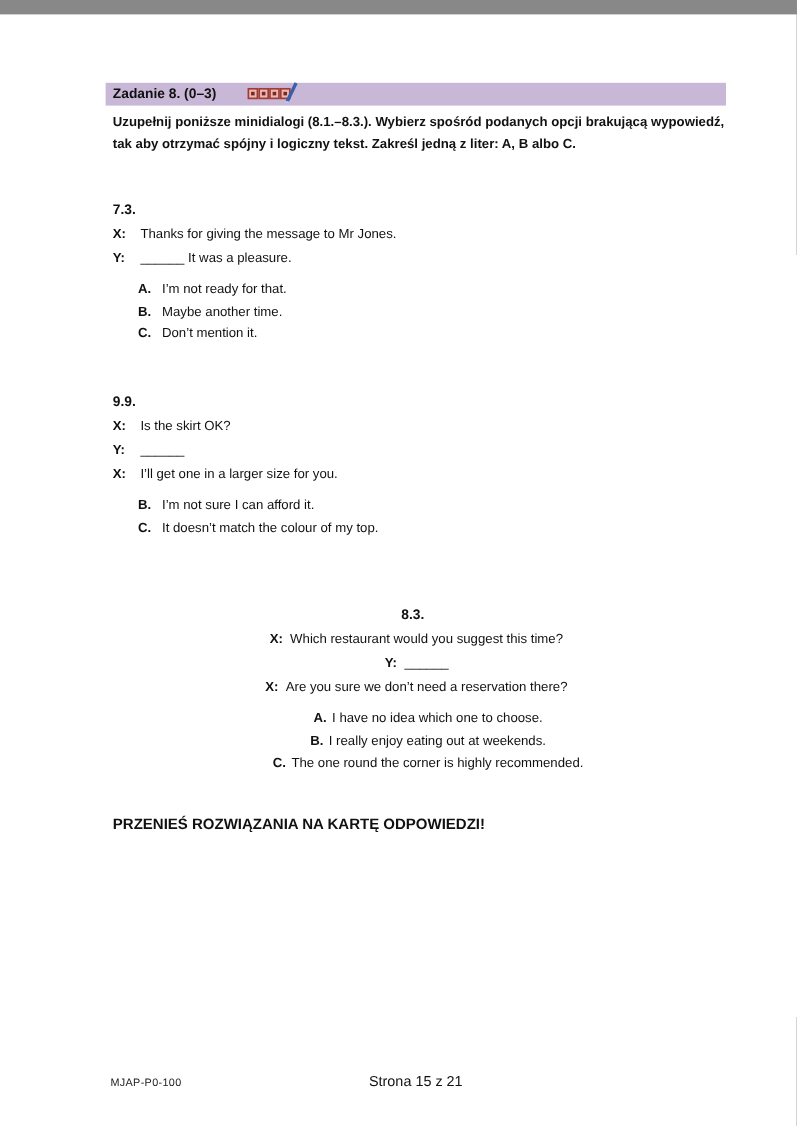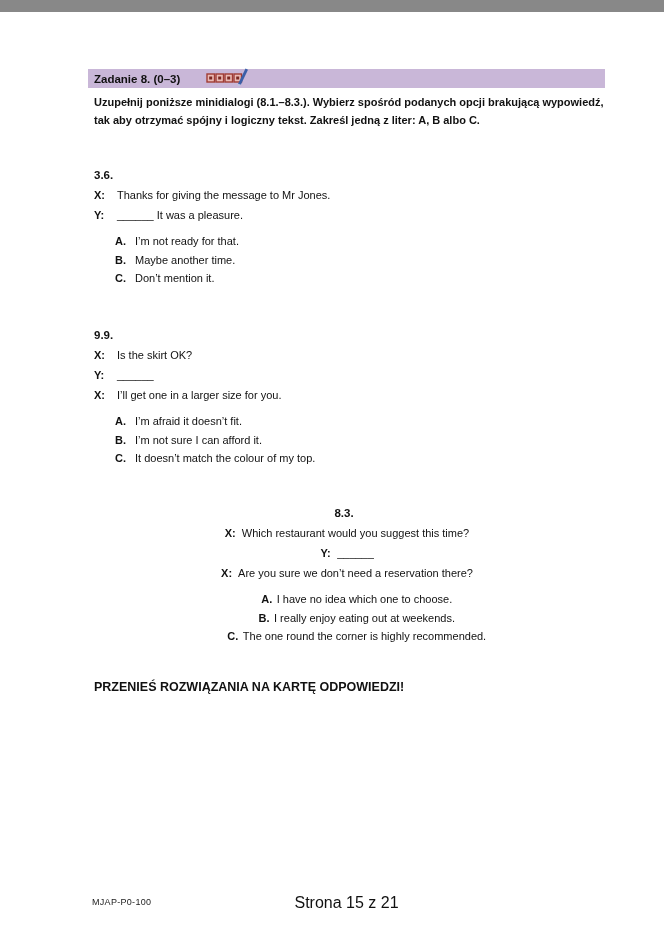--- a/index.html
+++ b/index.html
@@ -62,21 +62,21 @@
     left: 92px; top: 885px;
     font-size: 9px;
     letter-spacing: 0.3px;
     color: #222;
   }
   .footer-page {
     position: absolute;
     left: 88px; top: 882px;
     width: 517px;
     text-align: center;
-    font-size: 16px;
+    font-size: 12px;
   }
 </style>
 </head>
 <body>
 
 <div class="page">
 
   <div class="task-bar">
     <span class="task-title">Zadanie 8. (0–3)</span>
     <svg class="task-icon" viewBox="0 0 42 24">
@@ -91,21 +91,21 @@
         <rect x="30.2" y="11.5" width="3" height="3" fill="#7c2822"></rect>
         <path d="M32 19 L39.5 3.5 L42 4.8 L34.8 19.8 Z" fill="#3b5fa8"></path>
         <path d="M32 19 L34.8 19.8 L32.6 21.4 Z" fill="#b9c8e6"></path>
       </g>
     </svg>
   </div>
 
   <div class="instructions">Uzupełnij poniższe minidialogi (8.1.–8.3.). Wybierz spośród podanych opcji brakującą wypowiedź, tak aby otrzymać spójny i logiczny tekst. Zakreśl jedną z liter: A, B albo C.</div>
 
   <div class="question q-81">
-    <div class="q-number">3.6.</div>
+    <div class="q-number">7.3.</div>
     <div class="dialog-line">
       <span class="speaker">X:</span><span>Thanks for giving the message to Mr Jones.</span>
     </div>
     <div class="dialog-line">
       <span class="speaker">Y:</span><span>______ It was a pleasure.</span>
     </div>
     <div class="options">
       <div class="option">
         <span class="opt-letter">A.</span><span>I’m not ready for that.</span>
       </div>
@@ -123,23 +123,20 @@
     <div class="dialog-line">
       <span class="speaker">X:</span><span>Is the skirt OK?</span>
     </div>
     <div class="dialog-line">
       <span class="speaker">Y:</span><span>______</span>
     </div>
     <div class="dialog-line">
       <span class="speaker">X:</span><span>I’ll get one in a larger size for you.</span>
     </div>
     <div class="options">
-      <div class="option">
-        <span class="opt-letter">A.</span><span>I’m afraid it doesn’t fit.</span>
-      </div>
       <div class="option">
         <span class="opt-letter">B.</span><span>I’m not sure I can afford it.</span>
       </div>
       <div class="option">
         <span class="opt-letter">C.</span><span>It doesn’t match the colour of my top.</span>
       </div>
     </div>
   </div>
 
   <div class="question q-83">

